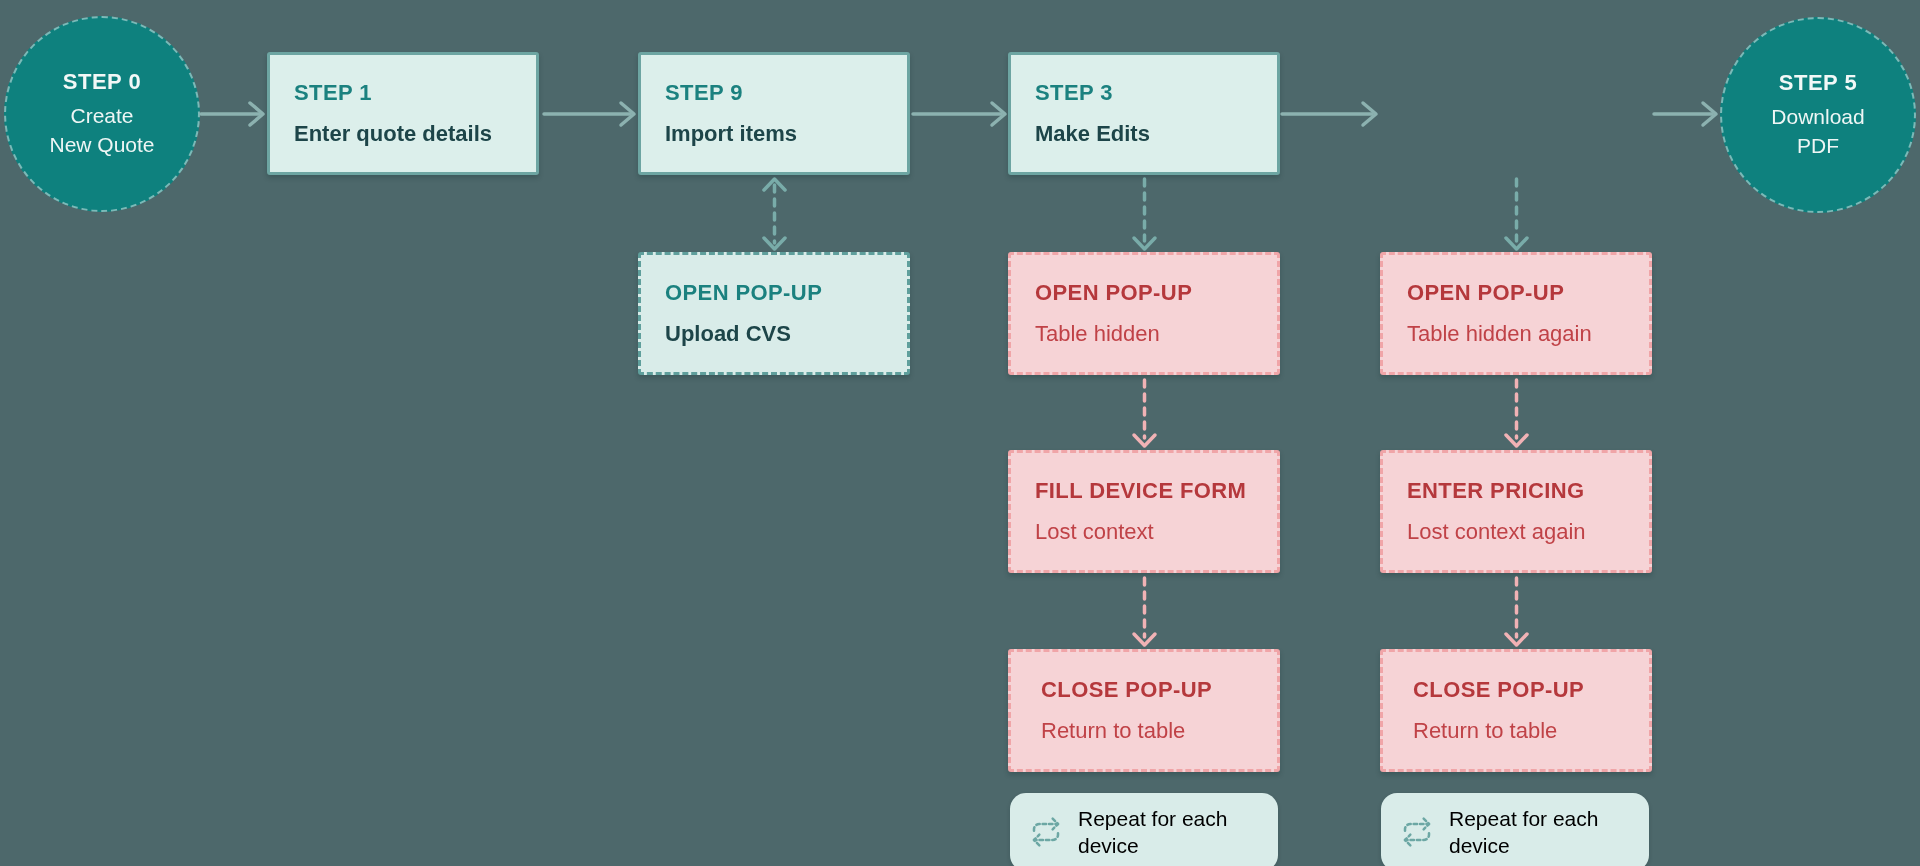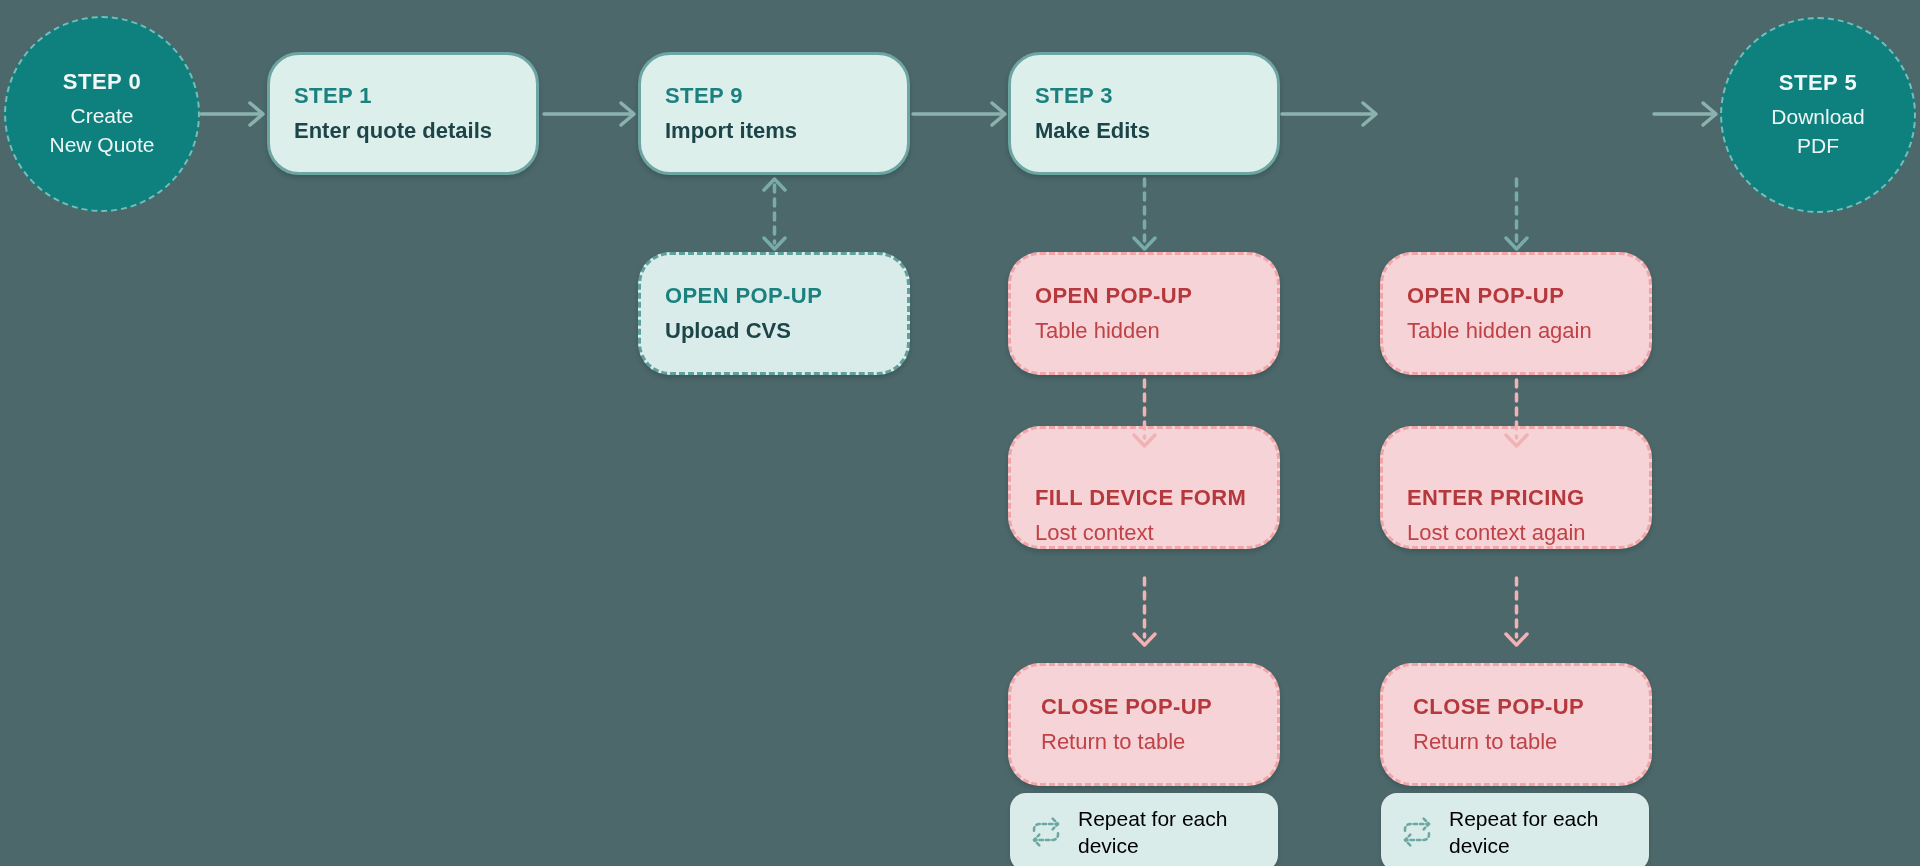--- a/index.html
+++ b/index.html
@@ -46,26 +46,26 @@
     color: #eef6f5;
   }
   #node-step0 { left: 4px;  top: 4px; }
   #node-step5 { left: 1720px; top: 5px; }
 
   
   .box {
     position: absolute;
     height: 123px;
     width: 272px;
-    border-radius: 32px;
+    border-radius: 3px;
     box-sizing: border-box;
     display: flex;
     flex-direction: column;
     justify-content: center;
-    gap: 9px;
+    gap: 15px;
     padding-left: 24px;
     padding-right: 12px;
     box-shadow: 0 3px 5px rgba(10,35,35,0.22);
   }
   .box.solid {
     background: #dcefeb;
     border: 3px solid #6da5a2;
     top: 40px;
   }
   .box.teal-popup {
@@ -86,22 +86,22 @@
   .dark-t  { color: #1d4549; font-weight: bold; }
   .red-t   { color: #b5383c; }
   .red-s   { color: #c04247; }
 
   
   .col1 { left: 267px; }
   .col2 { left: 638px; }
   .col3 { left: 1008px; }
   .col4 { left: 1380px; }
   .row-popup1 { top: 240px; }
-  .row-popup2 { top: 414px; justify-content: flex-end; }
-  .row-popup3 { top: 651px; padding-left: 30px; }
+  .row-popup2 { top: 438px; }
+  .row-popup3 { top: 637px; padding-left: 30px; }
 
   
   .chip {
     position: absolute;
     top: 781px;
     height: 78px;
     width: 268px;
     background: #d9ece9;
     border-radius: 16px;
     box-sizing: border-box;

